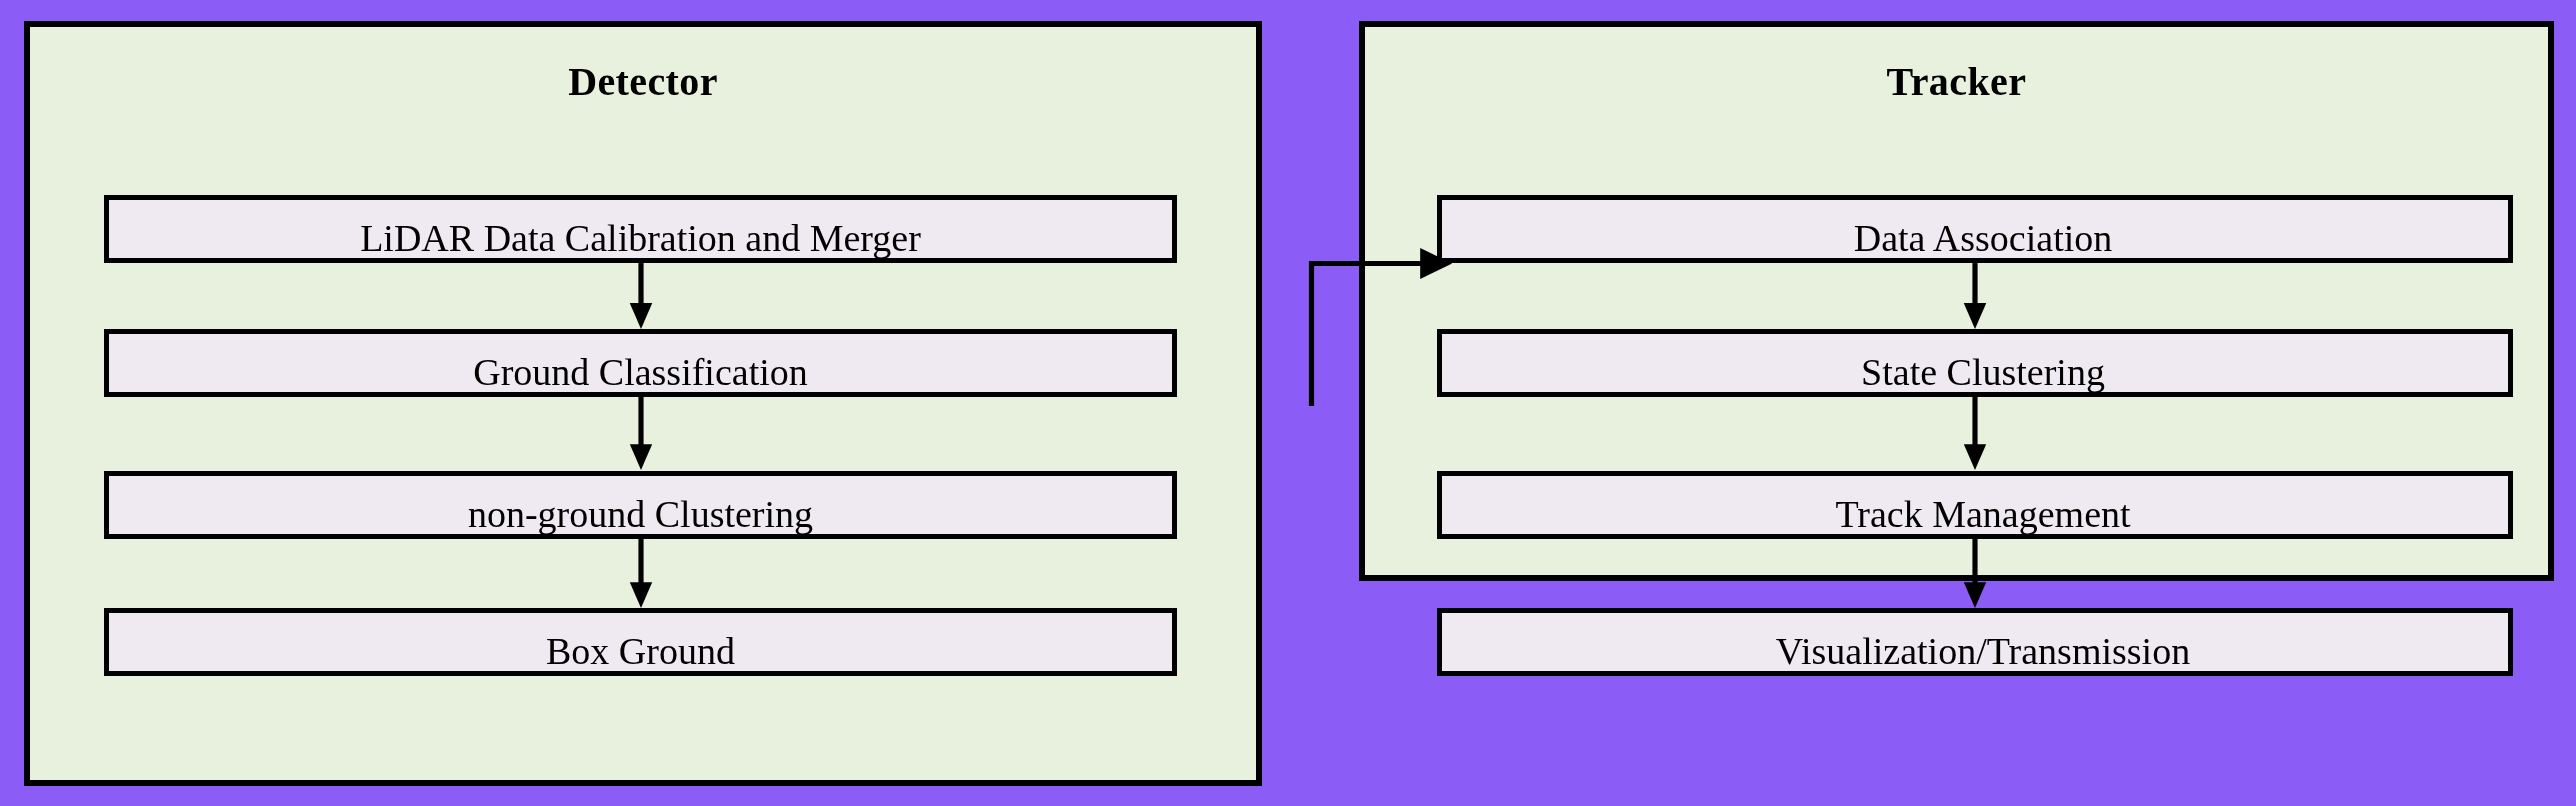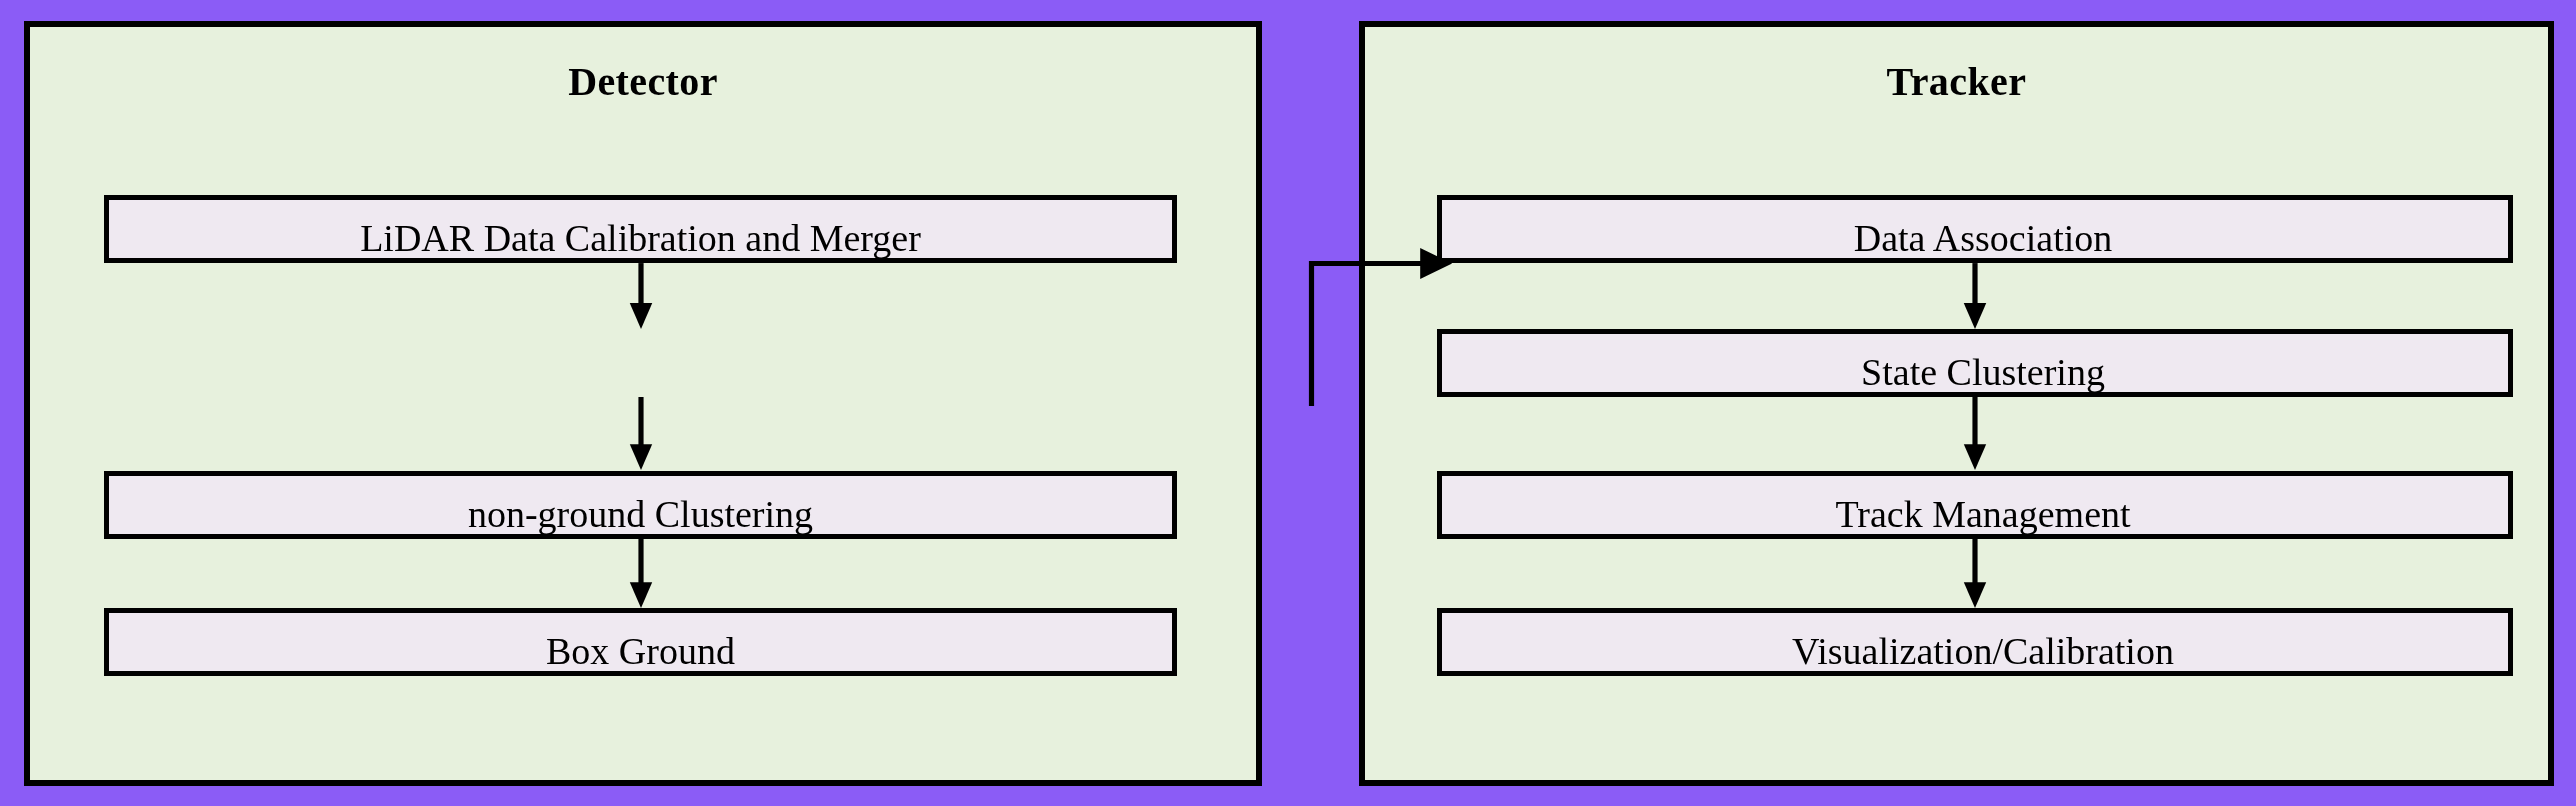--- a/index.html
+++ b/index.html
@@ -29,21 +29,21 @@
   #panel-detector {
     left: 24px;
     top: 21px;
     width: 1238px;
     height: 765px;
   }
   #panel-tracker {
     left: 1359px;
     top: 21px;
     width: 1195px;
-    height: 765px;
+    height: 560px;
   }
 
   .panel-title {
     position: absolute;
     left: 0;
     right: 0;
     top: 33px;
     text-align: center;
     font-weight: bold;
     font-size: 40px;
@@ -127,20 +127,23 @@
       <span class="proc-label">LiDAR Data Calibration and Merger</span>
     </div>
 
     <div class="v-arrow gap-0">
       <svg width="26" height="66" viewBox="0 0 30 76" aria-hidden="true">
         <line x1="15" y1="0" x2="15" y2="52" stroke="#000" stroke-width="6"></line>
         <polygon points="15,76 2,46 28,46" fill="#000"></polygon>
       </svg>
     </div>
 
+    <div class="proc-box row-1">
+      <span class="proc-label">Ground Classification</span>
+    </div>
 
     <div class="v-arrow gap-1">
       <svg width="26" height="73" viewBox="0 0 30 85" aria-hidden="true">
         <line x1="15" y1="0" x2="15" y2="61" stroke="#000" stroke-width="6"></line>
         <polygon points="15,85 2,55 28,55" fill="#000"></polygon>
       </svg>
     </div>
 
     <div class="proc-box row-2">
       <span class="proc-label">non-ground Clustering</span>
@@ -190,21 +193,21 @@
     </div>
 
     <div class="v-arrow gap-2">
       <svg width="26" height="69" viewBox="0 0 30 80" aria-hidden="true">
         <line x1="15" y1="0" x2="15" y2="56" stroke="#000" stroke-width="6"></line>
         <polygon points="15,80 2,50 28,50" fill="#000"></polygon>
       </svg>
     </div>
 
     <div class="proc-box row-3">
-      <span class="proc-label">Visualization/Calibration</span>
+      <span class="proc-label">Visualization/Transmission</span>
     </div>
 
   </div>
 
   <div id="connector">
     <svg width="345" height="285" viewBox="0 0 400 330" aria-hidden="true">
 
       <path d="M 93 643 L 200 643 L 200 165 L 337 165" fill="none" stroke="#000000" stroke-width="6" stroke-linejoin="miter"></path>
       <polygon points="363,165 326,147 326,183" fill="#000000"></polygon>
     </svg>

